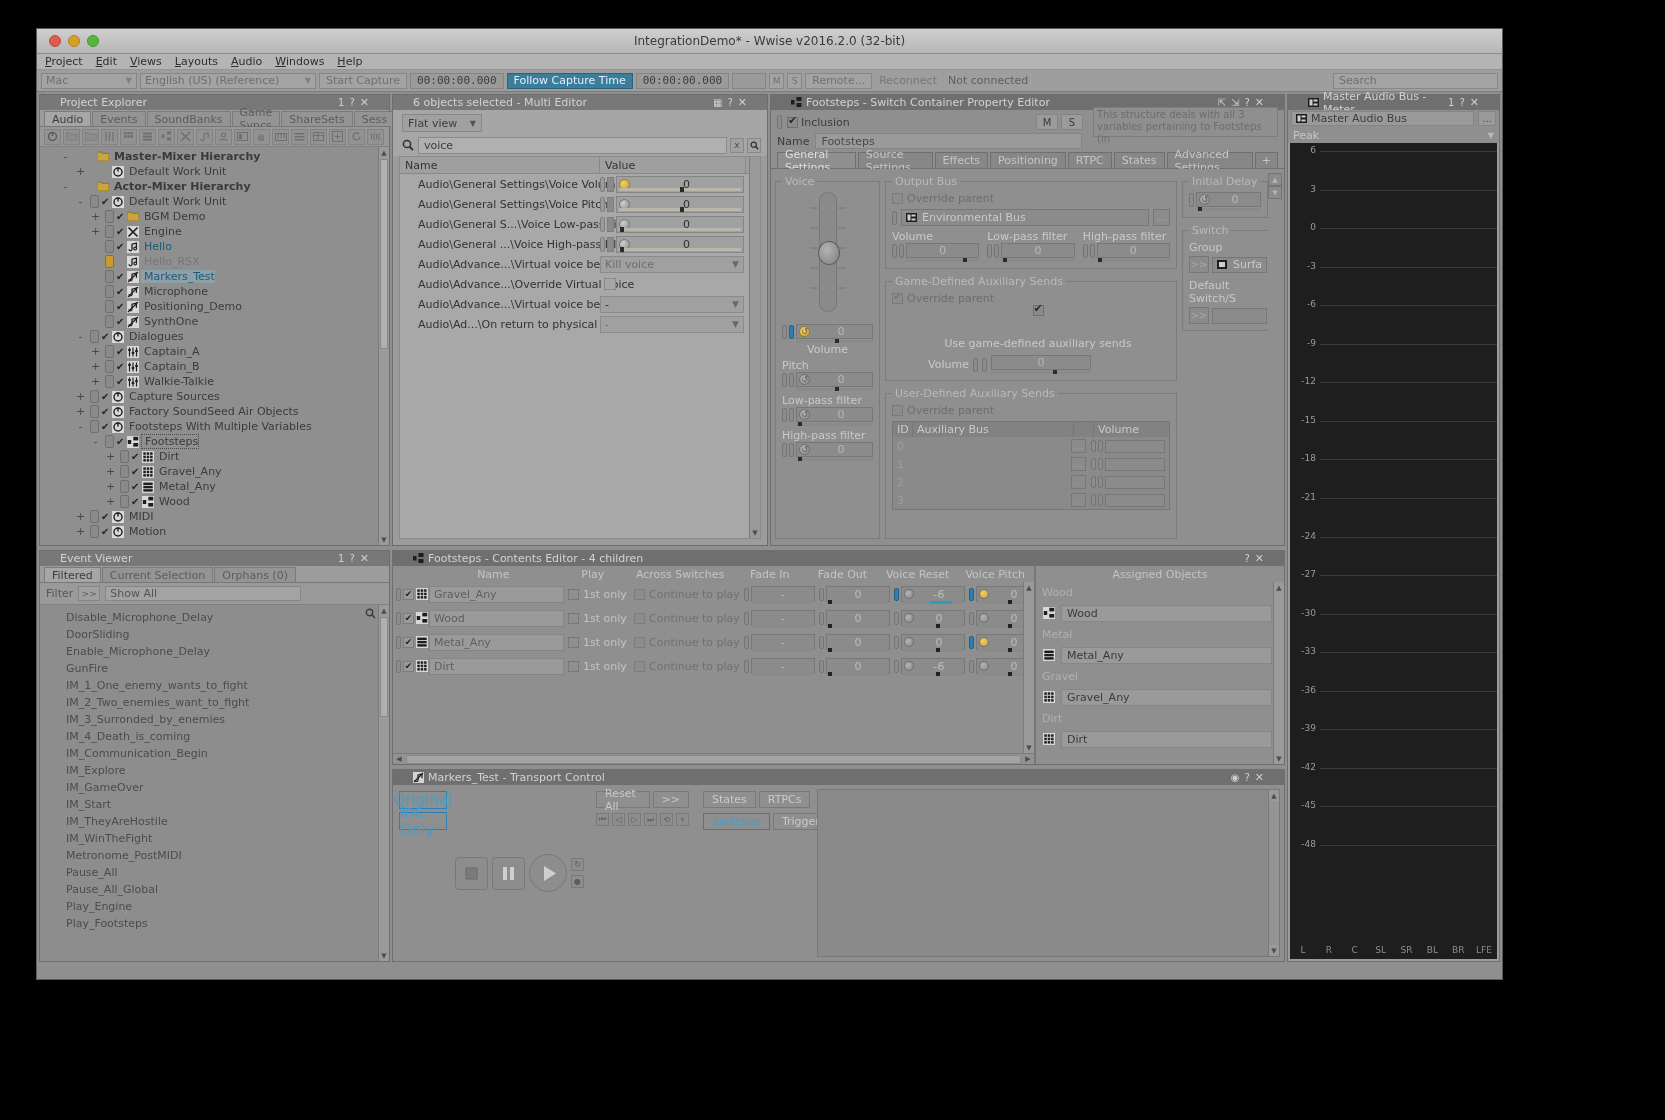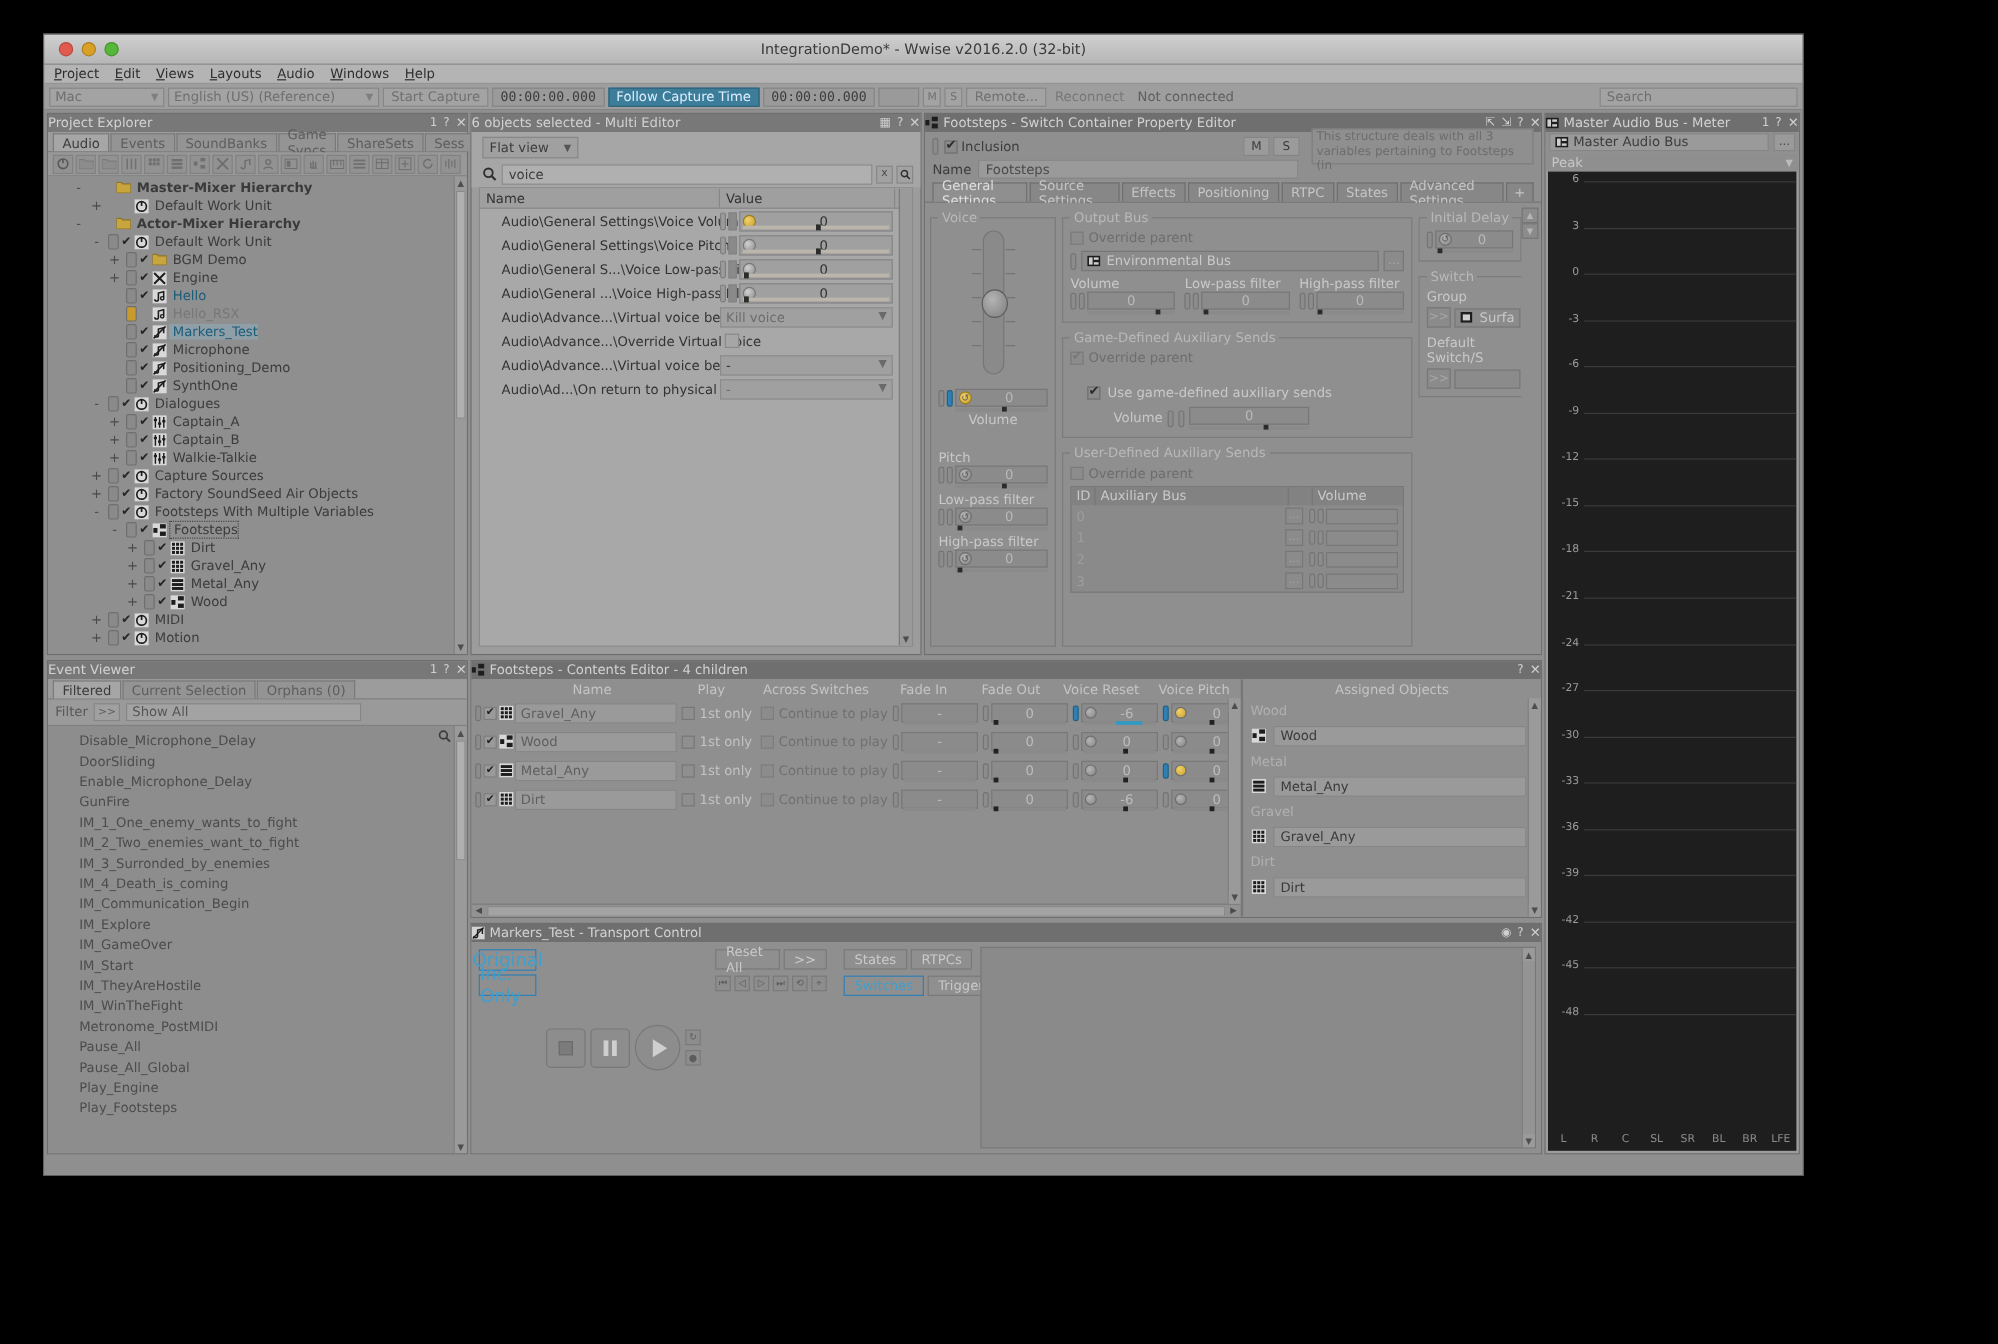--- a/index.html
+++ b/index.html
@@ -74,21 +74,21 @@
     margin-left:auto; height:16px; width:165px; background:#a3a3a3;
     border:1px solid #878787; display:flex; align-items:center; padding:0 5px;
     color:#6f6f6f; font-size:11px;
   }
   
   .workspace { flex:1; display:flex; background:#8f8f8f; padding:0; position:relative; }
   
   .panel { display:flex; flex-direction:column; background:#9c9c9c; border:1px solid #6e6e6e; }
   .panel-title {
     height:15px; background:#787878; display:flex; align-items:center;
-    padding:0 0; gap:4px; font-size:11px; color:#d2d2d2; flex:0 0 auto;
+    padding:0 20px; gap:4px; font-size:11px; color:#d2d2d2; flex:0 0 auto;
   }
   .panel-title.dark { background:#6f6f6f; }
   .pt-tools { margin-left:auto; display:flex; align-items:center; gap:5px; font-size:10px; color:#cfcfcf; }
   .pt-x { font-size:11px; }
   .mini-ico { width:11px;height:11px;display:inline-block;flex:0 0 auto; }
   
   #project-explorer { position:absolute; left:2px; top:2px; width:351px; height:452px; }
   .tabs-row {
     height:17px; background:#9c9c9c; display:flex; align-items:flex-end;
     gap:1px; padding-left:4px; border-bottom:1px solid #777; flex:0 0 auto;
@@ -1127,21 +1127,21 @@
             <span class="bar-handle blue"></span>
             <div class="num-field" style="flex:1">
               <span class="rst amber">↺</span>
               <span class="n">0</span>
             </div>
           </div>
           <div class="num-track" style="margin-left:14px">
               <div class="k" style="left:50%"></div>
             </div>
           <div style="text-align:center" class="lbl-nor">Volume</div>
-          <div class="lbl-nor" style="margin-top:19px">Pitch</div>
+          <div class="lbl-nor" style="margin-top:3px">Pitch</div>
           <div style="display:flex;align-items:center;gap:2px;">
             <span class="bar-handle"></span>
             <span class="bar-handle striped"></span>
             <div class="num-field" style="flex:1">
               <span class="rst">↺</span>
               <span class="n">0</span>
             </div>
           </div>
           <div class="num-track" style="margin-left:14px">
               <div class="k" style="left:50%"></div>
@@ -1236,21 +1236,21 @@
               </div>
             </div>
           </fieldset>
 
           <fieldset class="grp">
             <legend>Game-Defined Auxiliary Sends</legend>
             <div style="display:flex;align-items:center;gap:4px;">
               <span class="chk checked dis"></span>
               <span class="lbl-dim">Override parent</span>
             </div>
-            <div style="display:flex;align-items:center;gap:6px;margin-top:16px;margin-left:14px;">
+            <div style="display:flex;align-items:center;gap:21px;margin-top:0;margin-left:14px;flex-direction:column;">
               <span class="chk checked"></span>
               <span class="lbl-nor">Use game-defined auxiliary sends</span>
             </div>
             <div style="display:flex;align-items:center;gap:4px;margin-top:5px;margin-left:36px;">
               <span class="lbl-nor">Volume</span>
               <span class="bar-handle"></span>
               <span class="bar-handle striped"></span>
               <div style="width:100px">
                 <div class="num-field">
                   <span class="n">0</span>

